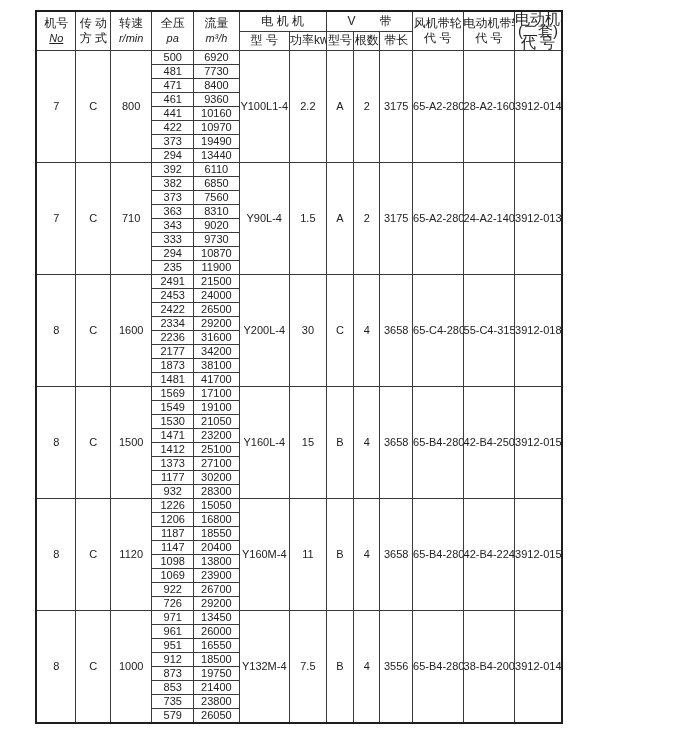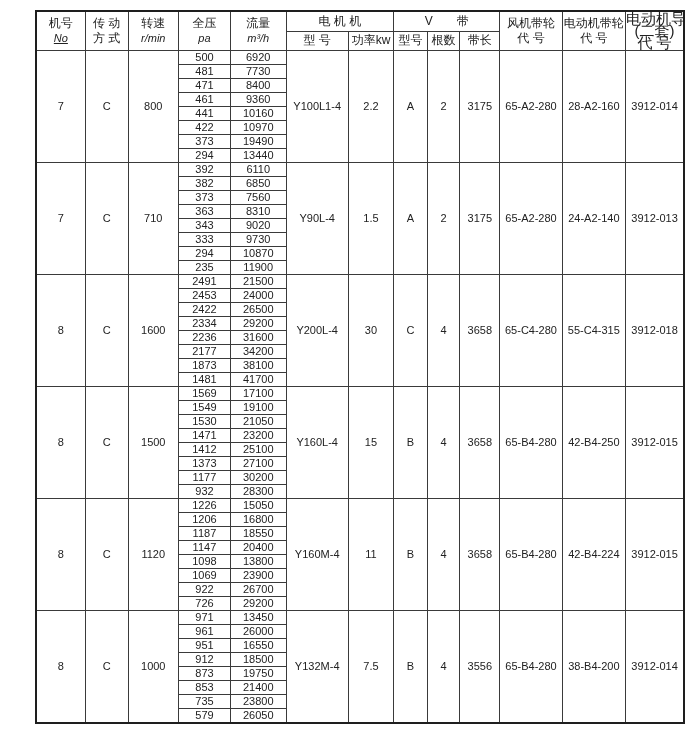--- a/index.html
+++ b/index.html
@@ -6,21 +6,21 @@
   html, body {
     width: 700px; height: 750px;
     background: #ffffff;
     font-family: "Liberation Sans", "DejaVu Sans", sans-serif;
     color: #222;
   }
   .page { padding: 10px 15px 0 35px; }
   table.spec-table {
     border-collapse: collapse;
     table-layout: fixed;
-    width: 650px;
+    width: 528px;
     border: 2px solid #1e1e1e;
   }
   .spec-table th, .spec-table td {
     border: 1px solid #3a3a3a;
     text-align: center;
     vertical-align: middle;
     overflow: hidden;
     white-space: nowrap;
   }
   .spec-table thead th {

